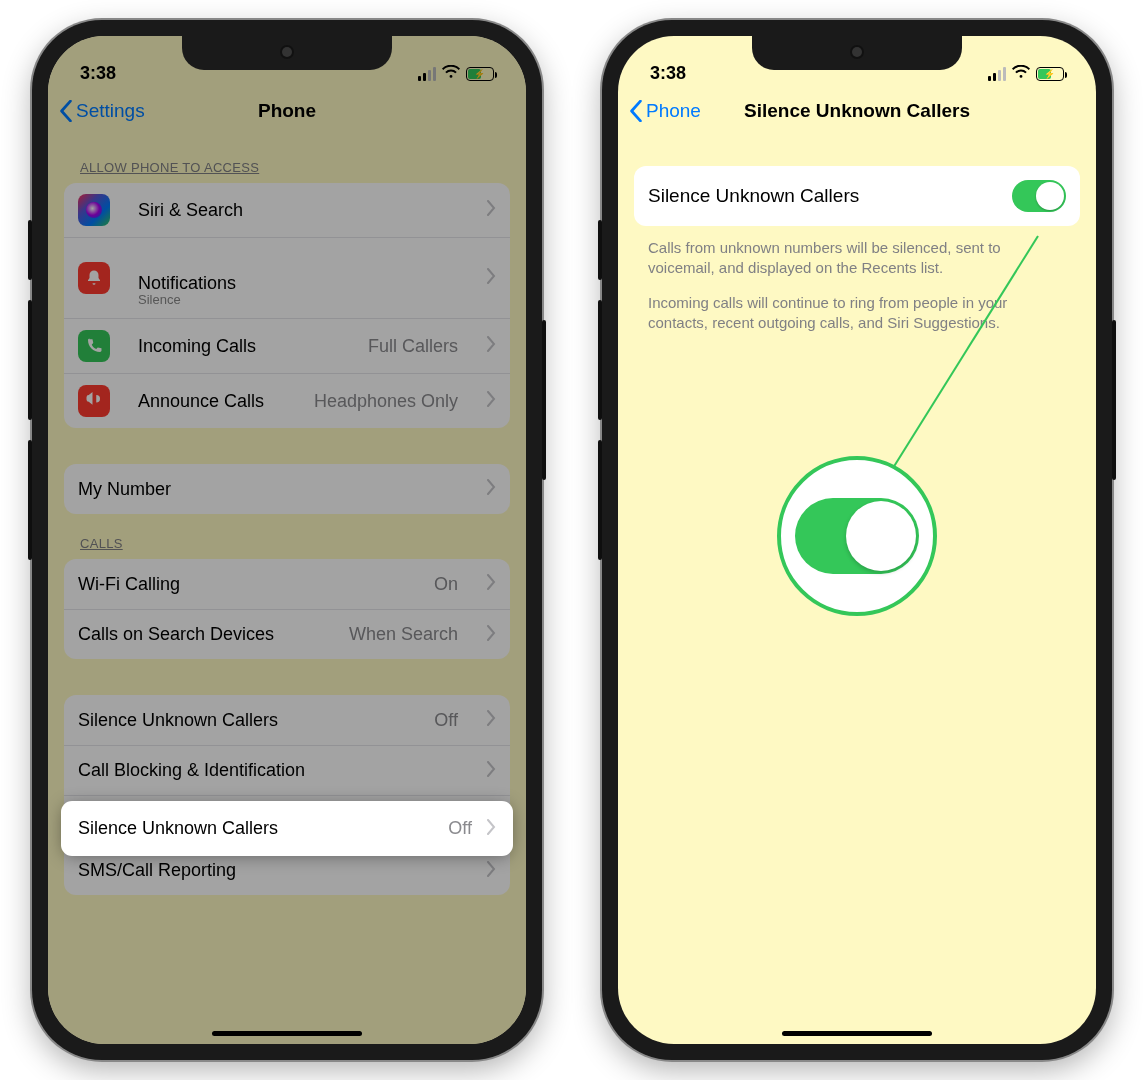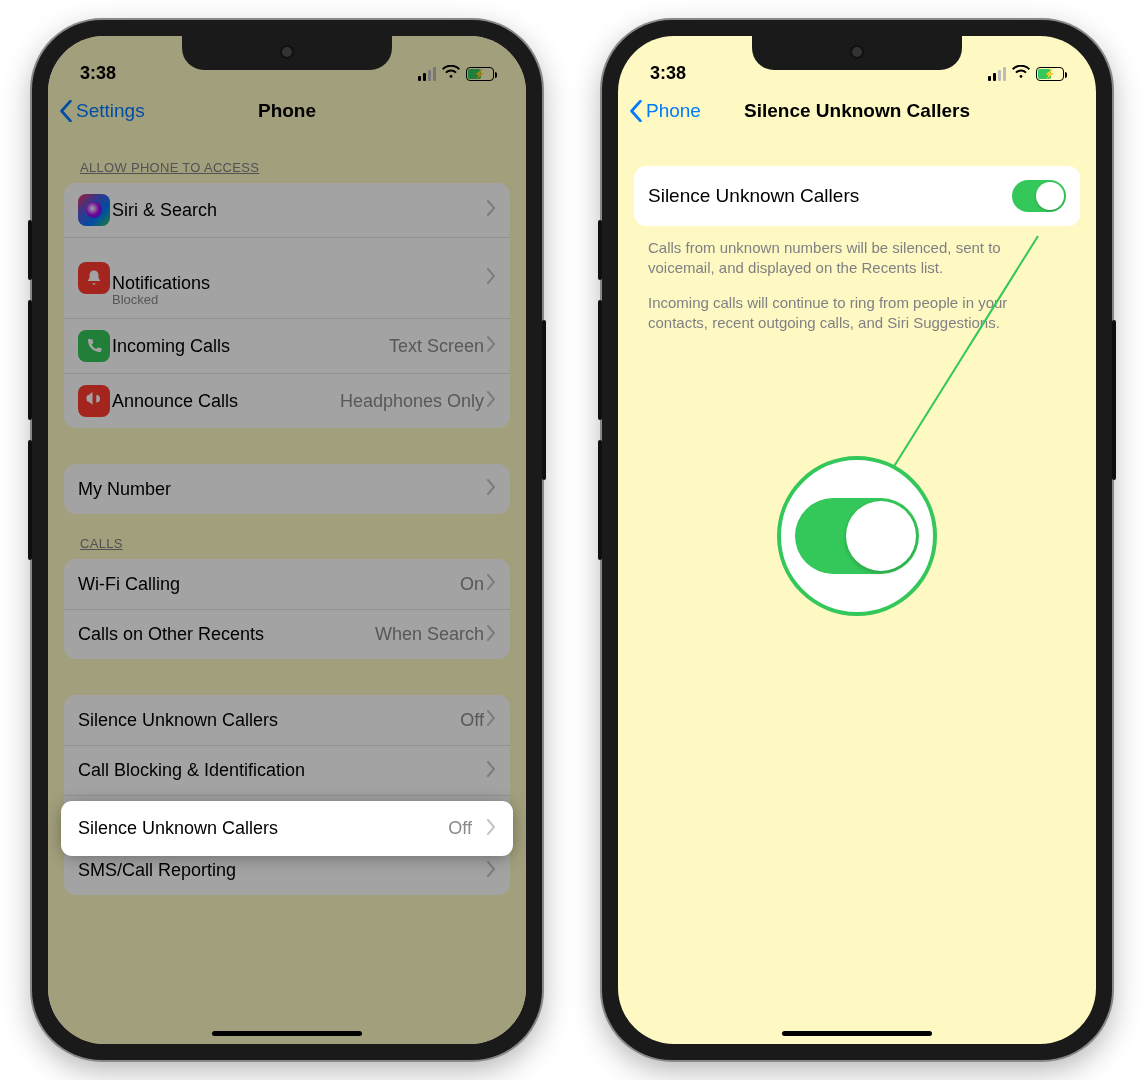--- a/index.html
+++ b/index.html
@@ -120,21 +120,21 @@
     border-radius:12px;
     margin:0 16px;
     overflow:hidden;
   }
   .row{
     display:flex;
     align-items:center;
     padding:11px 14px 11px 14px;
     border-top:1px solid #e5e5ea;
     min-height:50px;
-    gap:2px;
+    gap:28px;
   }
   .list .row:first-child{ border-top:none; }
   .row .icon{
     width:32px;height:32px;border-radius:8px;
     display:flex;align-items:center;justify-content:center;
     flex:0 0 auto;
   }
   .row .label{ font-size:18px; color:#000; flex:0 0 auto; }
   .row .sub{ font-size:13px; color:#888; margin-top:-2px;}
   .row .stack{ display:flex; flex-direction:column;margin-top:24px; }
@@ -271,35 +271,35 @@
             </svg></div>
       </div>
       <div class="row">
         <div class="icon icon-bell">
           <svg viewBox="0 0 24 24">
               <path d="M12 2a6 6 0 00-6 6v4l-2 3v1h16v-1l-2-3V8a6 6 0 00-6-6zm-2 17a2 2 0 004 0z"></path>
             </svg>
         </div>
         <div class="stack">
           <div class="label">Notifications</div>
-          <div class="sub">Blocked</div>
+          <div class="sub">Silence</div>
         </div>
         <div class="value"></div>
         <div class="chev"><svg viewBox="0 0 10 16">
               <path d="M2 1l6 7-6 7" stroke="#c4c4c8" stroke-width="2" fill="none" stroke-linecap="round"></path>
             </svg></div>
       </div>
       <div class="row">
         <div class="icon icon-incoming">
           <svg viewBox="0 0 24 24">
               <path d="M6 2c-1 0-2 1-2 2 0 9 7 16 16 16 1 0 2-1 2-2v-3l-5-1-2 2c-3-1-5-3-6-6l2-2-1-5H6z"></path>
             </svg>
         </div>
         <div class="label">Incoming Calls</div>
-        <div class="value">Text Screen</div>
+        <div class="value">Full Callers</div>
         <div class="chev"><svg viewBox="0 0 10 16">
               <path d="M2 1l6 7-6 7" stroke="#c4c4c8" stroke-width="2" fill="none" stroke-linecap="round"></path>
             </svg></div>
       </div>
       <div class="row">
         <div class="icon icon-announce">
           <svg viewBox="0 0 24 24">
               <path d="M5 4a3 3 0 00-3 3v3a3 3 0 003 3l5 4V0L5 4zm10 0v10a5 5 0 000-10z"></path>
             </svg>
         </div>
@@ -325,21 +325,21 @@
     <div class="section-header">Calls</div>
     <div class="list">
       <div class="row">
         <div class="label">Wi-Fi Calling</div>
         <div class="value">On</div>
         <div class="chev"><svg viewBox="0 0 10 16">
               <path d="M2 1l6 7-6 7" stroke="#c4c4c8" stroke-width="2" fill="none" stroke-linecap="round"></path>
             </svg></div>
       </div>
       <div class="row">
-        <div class="label">Calls on Other Recents</div>
+        <div class="label">Calls on Search Devices</div>
         <div class="value">When Search</div>
         <div class="chev"><svg viewBox="0 0 10 16">
               <path d="M2 1l6 7-6 7" stroke="#c4c4c8" stroke-width="2" fill="none" stroke-linecap="round"></path>
             </svg></div>
       </div>
     </div>
 
     <div style="height:36px"></div>
     <div class="list">
       <div class="row">

